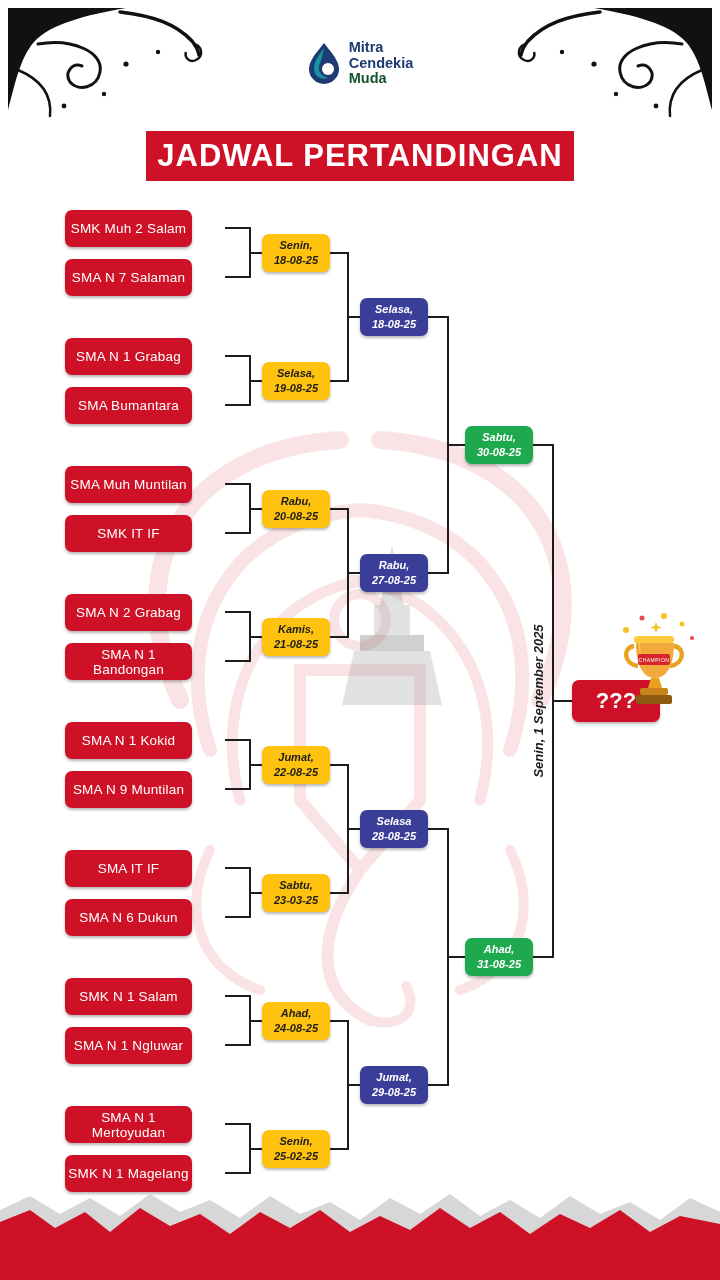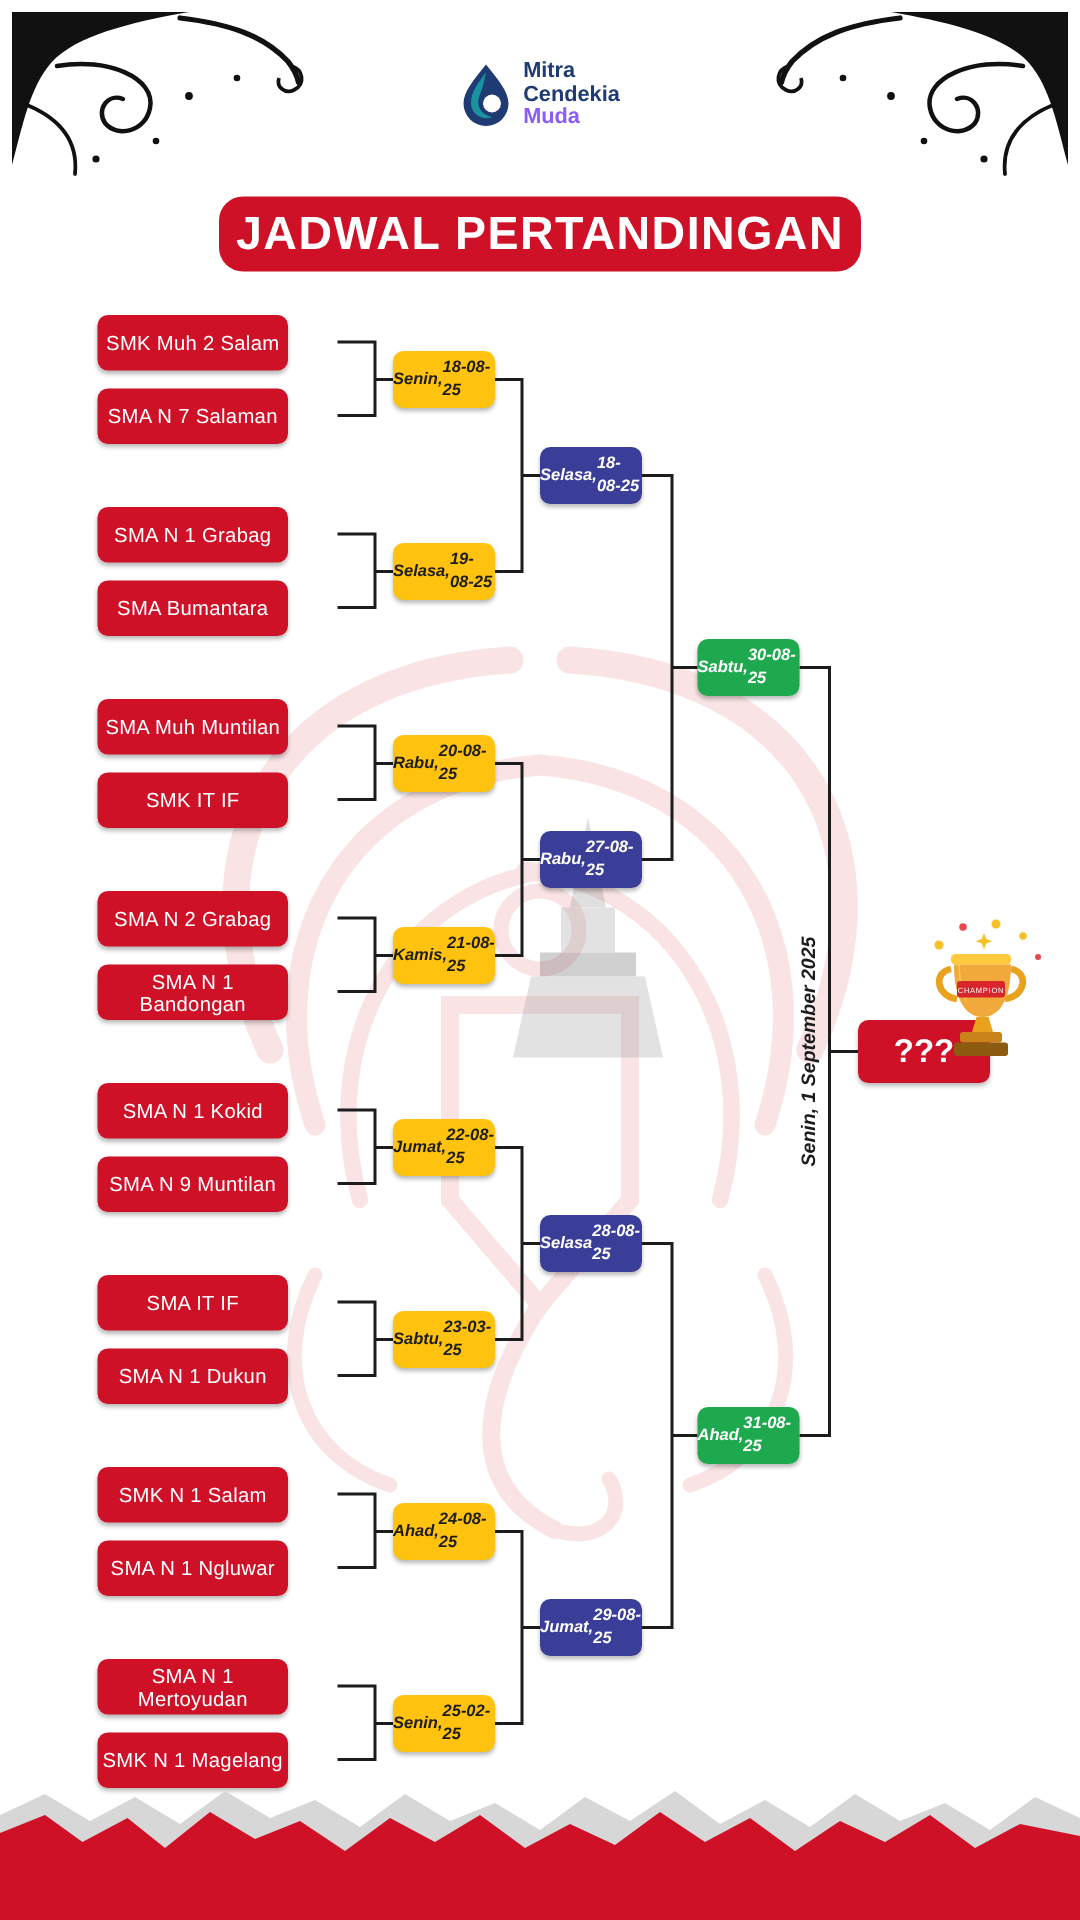--- a/index.html
+++ b/index.html
@@ -2,28 +2,28 @@
 <html style="--red: #CE1126; --yellow: #FFC20E; --blue: #3B3E99; --green: #1FA94F;"><head>
 <meta charset="utf-8">
 <style>
   *{margin:0;padding:0;box-sizing:border-box}
   html,body{width:720px;height:1280px}
   body{font-family:"Liberation Sans",sans-serif;background:#fff;position:relative;overflow:hidden}
   .decor{position:absolute;pointer-events:none}
   .corner-right{transform:scaleX(-1)}
   .logo{position:absolute;top:40px;left:0;right:0;display:flex;justify-content:center;align-items:center;gap:8px}
   .logo-text{font-weight:700;font-size:14.5px;line-height:1.08;color:#1f3b73}
-  .logo-text .muda{color:#8b5cf6}
+  .logo-text .muda{color:#14532d}
   .title{position:absolute;left:146px;top:131px;width:428px;height:50px;background:var(--red,#CE1126);
-         border-radius:16px;color:#fff;display:flex;align-items:center;justify-content:center;
+         border-radius:0;color:#fff;display:flex;align-items:center;justify-content:center;
          font-size:31px;font-weight:700;letter-spacing:1px}
   .team{position:absolute;left:65px;width:127px;height:37px;background:var(--red,#CE1126);border-radius:7px;
         color:#fff;display:flex;align-items:center;justify-content:center;font-size:13.5px;font-weight:500;
         letter-spacing:.2px;box-shadow:0 2px 3px rgba(0,0,0,.28);text-align:center}
-  .date{position:absolute;width:68px;height:38px;border-radius:7px;display:flex;flex-direction:row;
+  .date{position:absolute;width:68px;height:38px;border-radius:7px;display:flex;flex-direction:column;
         align-items:center;justify-content:center;font-style:italic;font-size:11px;font-weight:700;
         line-height:1.35;box-shadow:0 2px 3px rgba(0,0,0,.28)}
   .yellow{left:262px;background:var(--yellow,#FFC20E);color:#1d1d1d}
   .blue{left:360px;background:var(--blue,#3B3E99);color:#fff}
   .green{left:465px;background:var(--green,#1FA94F);color:#fff}
   .final-box{position:absolute;left:572px;top:680px;width:88px;height:42px;background:var(--red,#CE1126);
         border-radius:7px;color:#fff;display:flex;align-items:center;justify-content:center;font-size:22px;
         font-weight:700;box-shadow:0 2px 3px rgba(0,0,0,.28)}
   .vertical-date{position:absolute;left:446px;top:691px;width:190px;height:20px;transform:rotate(-90deg);
         text-align:center;font-style:italic;font-size:13px;font-weight:600;color:#1c1c1c}
@@ -117,21 +117,21 @@
 <div class="team" style="top:259px">SMA N 7 Salaman</div>
 <div class="team" style="top:338px">SMA N 1 Grabag</div>
 <div class="team" style="top:387px">SMA Bumantara</div>
 <div class="team" style="top:466px">SMA Muh Muntilan</div>
 <div class="team" style="top:515px">SMK IT IF</div>
 <div class="team" style="top:594px">SMA N 2 Grabag</div>
 <div class="team" style="top:643px">SMA N 1 Bandongan</div>
 <div class="team" style="top:722px">SMA N 1 Kokid</div>
 <div class="team" style="top:771px">SMA N 9 Muntilan</div>
 <div class="team" style="top:850px">SMA IT IF</div>
-<div class="team" style="top:899px">SMA N 1 Dukun</div>
+<div class="team" style="top:899px">SMA N 6 Dukun</div>
 <div class="team" style="top:978px">SMK N 1 Salam</div>
 <div class="team" style="top:1027px">SMA N 1 Ngluwar</div>
 <div class="team" style="top:1106px">SMA N 1 Mertoyudan</div>
 <div class="team" style="top:1155px">SMK N 1 Magelang</div>
 
 <div class="date yellow" style="top:234px">
     <span>Senin,</span>
     <span>18-08-25</span>
   </div>
 <div class="date yellow" style="top:362px">

